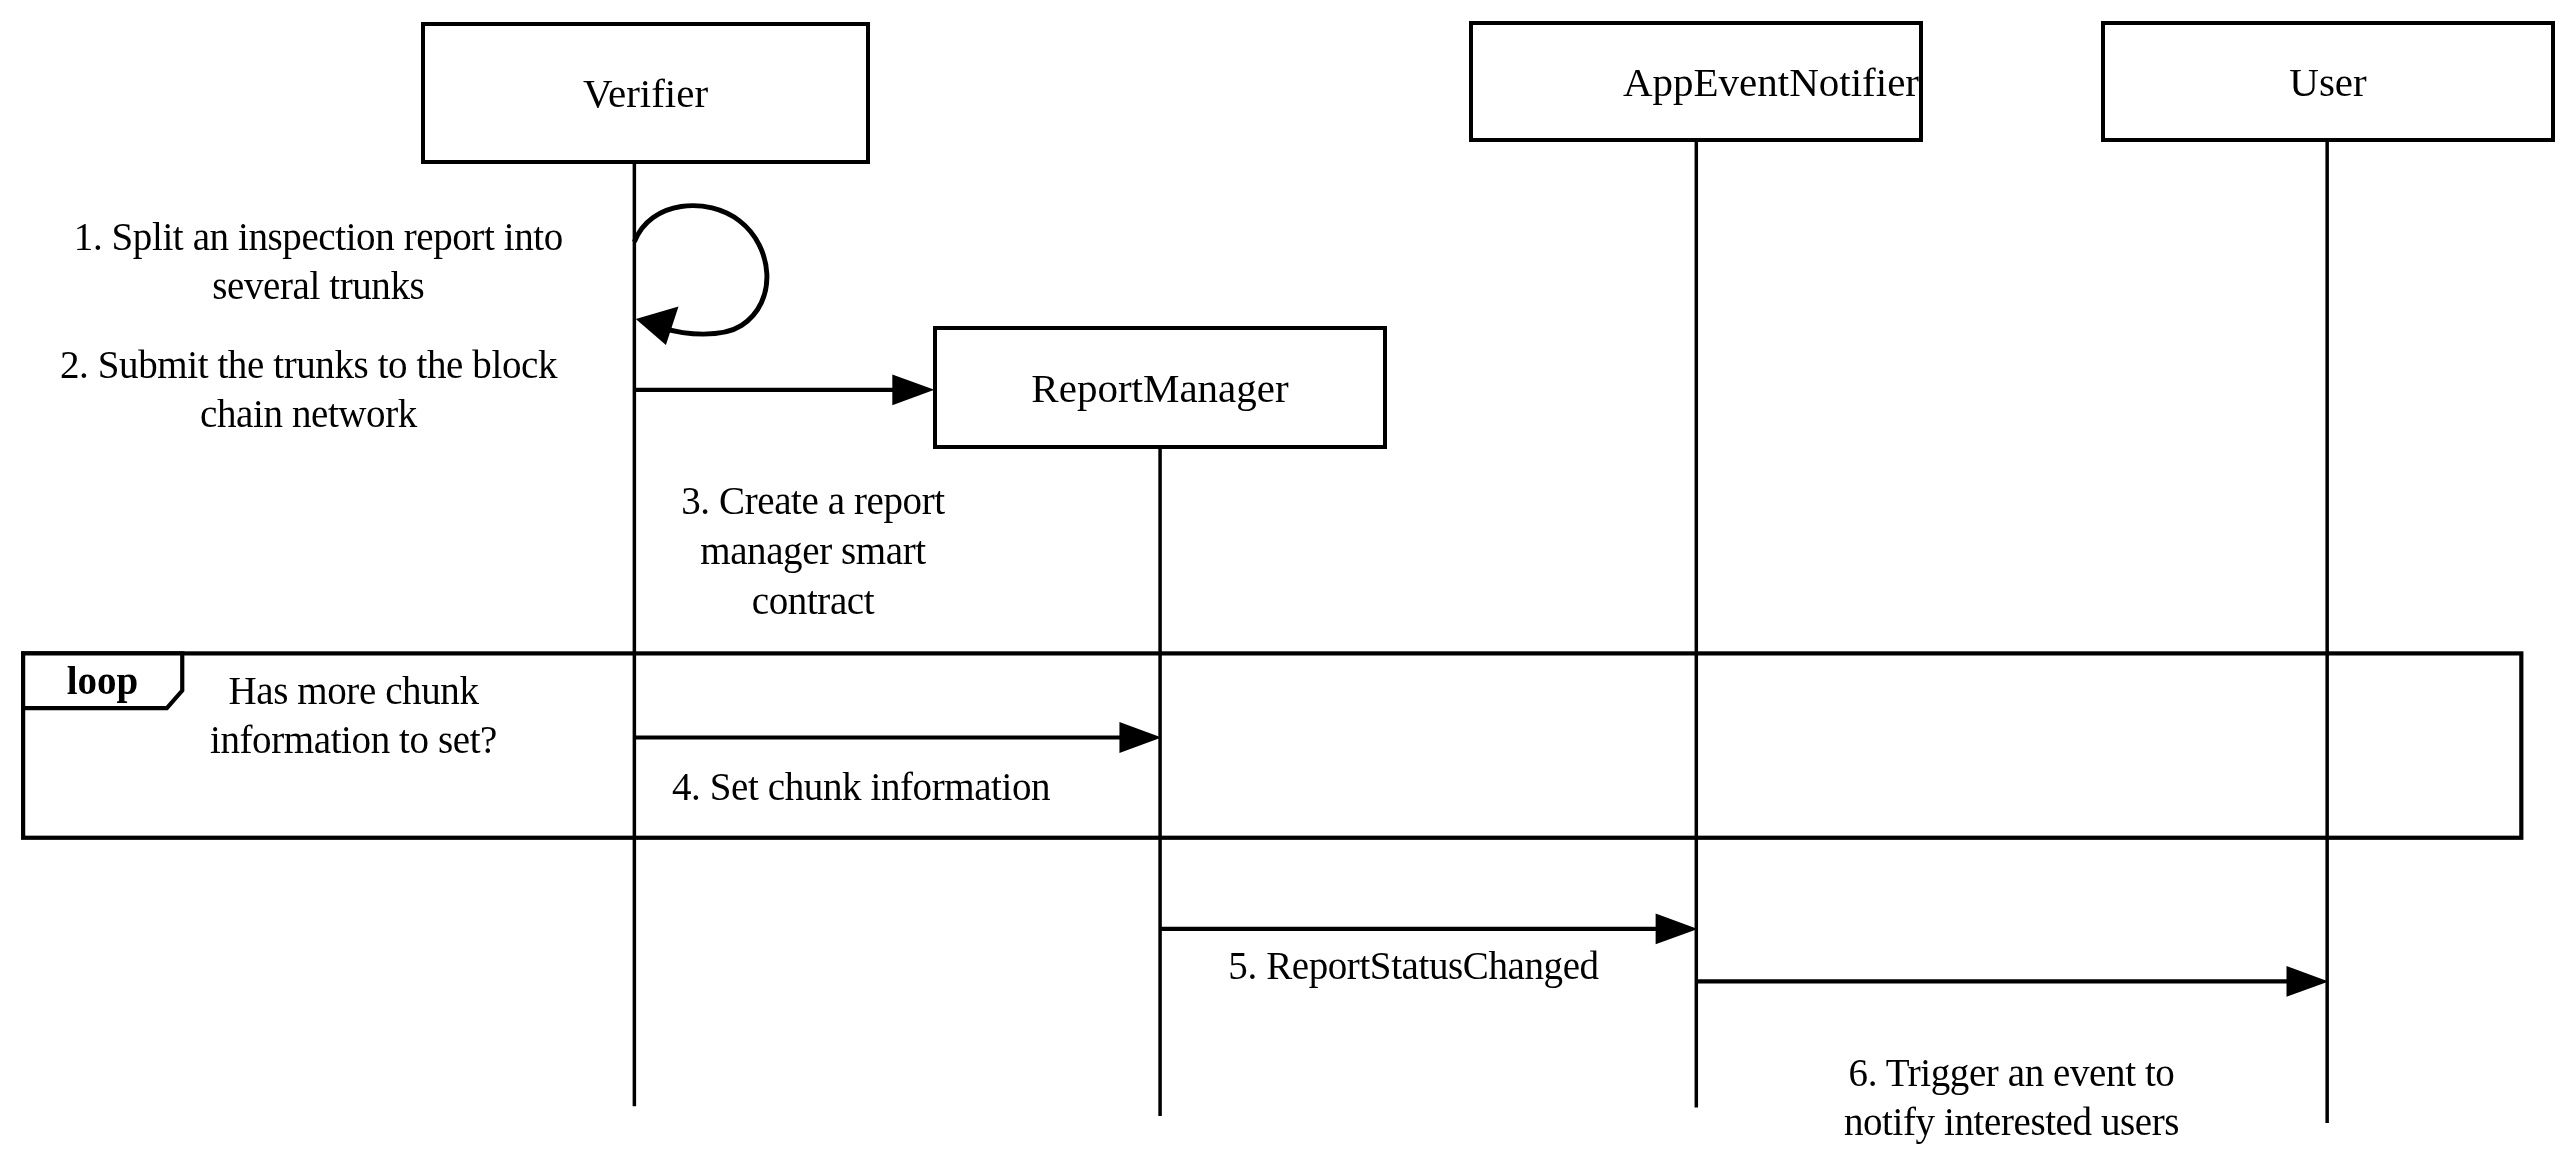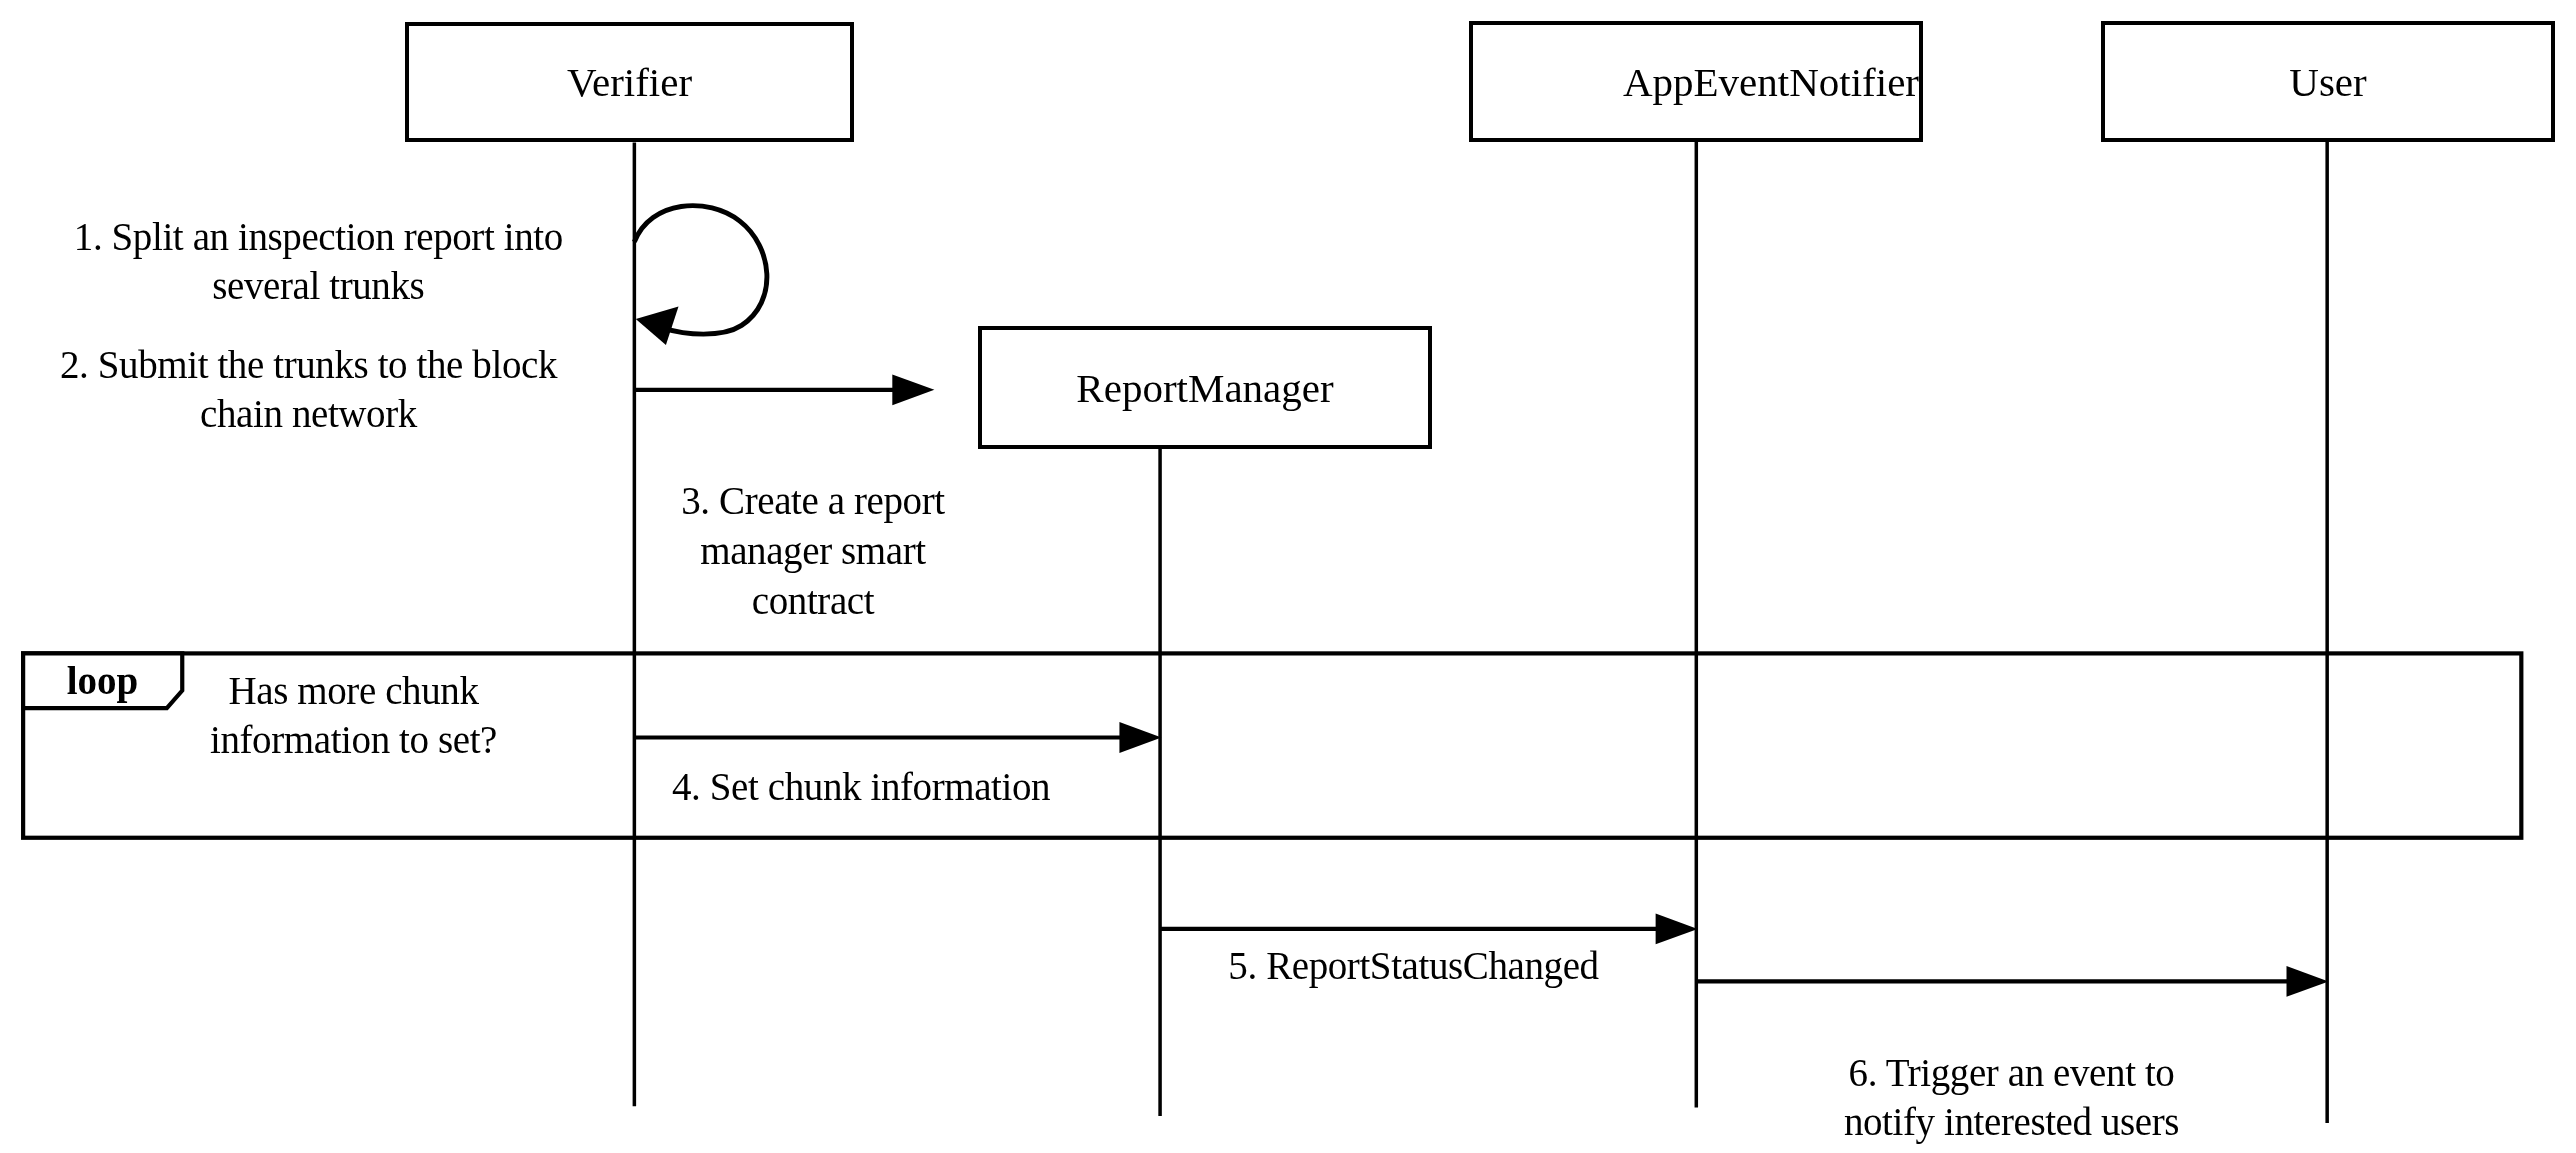--- a/index.html
+++ b/index.html
@@ -64,25 +64,25 @@
     <line x1="905" y1="1052" x2="1602" y2="1052" stroke="#000" stroke-width="6"></line>
     <polygon points="1657,1052 1597,1030 1597,1074" fill="#000"></polygon>
 
     <line x1="1655" y1="1325" x2="2367" y2="1325" stroke="#000" stroke-width="6"></line>
     <polygon points="2422,1325 2362,1303 2362,1347" fill="#000"></polygon>
 
     <line x1="2420" y1="1400" x2="3267" y2="1400" stroke="#000" stroke-width="6"></line>
     <polygon points="3322,1400 3262,1378 3262,1422" fill="#000"></polygon>
   </svg>
 
-  <div class="pbox" style="left:405px;top:22.4px;width:449px;height:120px;">
+  <div class="pbox" style="left:421px;top:22.4px;width:449px;height:142px;">
     <span>Verifier</span>
   </div>
 
-  <div class="pbox" style="left:933px;top:326px;width:454px;height:123px;margin-left:45px;">
+  <div class="pbox" style="left:933px;top:326px;width:454px;height:123px;">
     <span>ReportManager</span>
   </div>
 
   <div class="pbox" style="left:1469px;top:21px;width:454px;height:121px;justify-content:flex-end;">
     <span>AppEventNotifier</span>
   </div>
 
   <div class="pbox" style="left:2101px;top:21px;width:454px;height:121px;">
     <span>User</span>
   </div>

